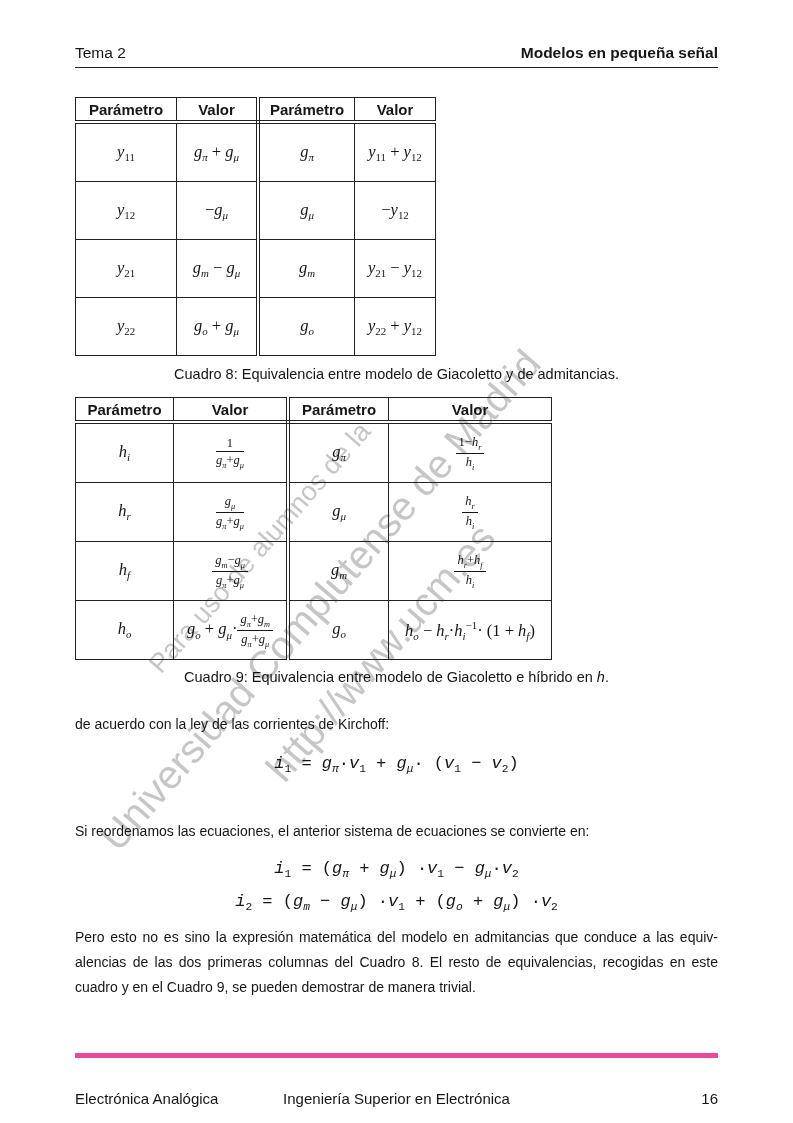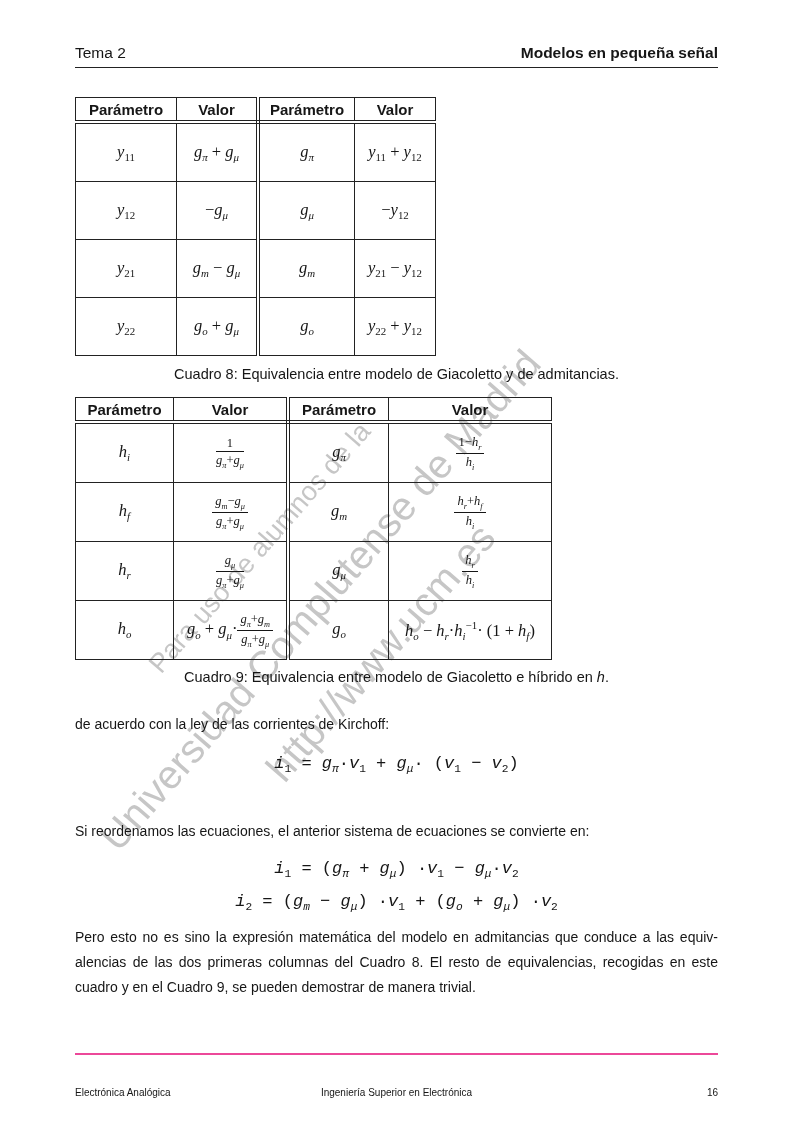--- a/index.html
+++ b/index.html
@@ -99,25 +99,25 @@
     text-align: center;
     font-family: Liberation Mono, monospace;
     font-size: 17px;
     line-height: 27px;
   }
   .eq1 { top: 750px; }
   .eq2 { top: 855px; }
   
   .pagefooter {
     top: 1053px;
-    border-top: 2px solid #ec4899;
+    border-top: 5px solid #ec4899;
     padding-top: 7px;
     display: flex;
     align-items: baseline;
-    font-size: 10px;
+    font-size: 15px;
   }
   .pagefooter .f-left  { flex: 1; text-align: left; }
   .pagefooter .f-center{ flex: 0 1 auto; text-align: right; margin-top: 25px; }
   .pagefooter .f-right { flex: 1; text-align: right; }
 </style>
 </head>
 <body>
 
 <div class="page">
 
@@ -184,30 +184,30 @@
         </tr>
       </thead>
       <tbody>
         <tr>
           <td><i>h</i><sub><i>i</i></sub></td>
           <td><span class="frac"><span class="num">1</span><span class="den"><i>g</i><sub><i>π</i></sub>+<i>g</i><sub><i>μ</i></sub></span></span></td>
           <td><i>g</i><sub><i>π</i></sub></td>
           <td><span class="frac"><span class="num">1−<i>h</i><sub><i>r</i></sub></span><span class="den"><i>h</i><sub><i>i</i></sub></span></span></td>
         </tr>
         <tr>
+          <td><i>h</i><sub><i>r</i></sub></td>
+          <td><span class="frac"><span class="num"><i>g</i><sub><i>μ</i></sub></span><span class="den"><i>g</i><sub><i>π</i></sub>+<i>g</i><sub><i>μ</i></sub></span></span></td>
+          <td><i>g</i><sub><i>μ</i></sub></td>
+          <td><span class="frac"><span class="num"><i>h</i><sub><i>r</i></sub></span><span class="den"><i>h</i><sub><i>i</i></sub></span></span></td>
+        </tr>
+        <tr>
           <td><i>h</i><sub><i>f</i></sub></td>
           <td><span class="frac"><span class="num"><i>g</i><sub><i>m</i></sub>−<i>g</i><sub><i>μ</i></sub></span><span class="den"><i>g</i><sub><i>π</i></sub>+<i>g</i><sub><i>μ</i></sub></span></span></td>
           <td><i>g</i><sub><i>m</i></sub></td>
           <td><span class="frac"><span class="num"><i>h</i><sub><i>r</i></sub>+<i>h</i><sub><i>f</i></sub></span><span class="den"><i>h</i><sub><i>i</i></sub></span></span></td>
-        </tr>
-        <tr>
-          <td><i>h</i><sub><i>r</i></sub></td>
-          <td><span class="frac"><span class="num"><i>g</i><sub><i>μ</i></sub></span><span class="den"><i>g</i><sub><i>π</i></sub>+<i>g</i><sub><i>μ</i></sub></span></span></td>
-          <td><i>g</i><sub><i>μ</i></sub></td>
-          <td><span class="frac"><span class="num"><i>h</i><sub><i>r</i></sub></span><span class="den"><i>h</i><sub><i>i</i></sub></span></span></td>
         </tr>
         <tr>
           <td><i>h</i><sub><i>o</i></sub></td>
           <td><i>g</i><sub><i>o</i></sub> + <i>g</i><sub><i>μ</i></sub>·<span class="frac"><span class="num"><i>g</i><sub><i>π</i></sub>+<i>g</i><sub><i>m</i></sub></span><span class="den"><i>g</i><sub><i>π</i></sub>+<i>g</i><sub><i>μ</i></sub></span></span></td>
           <td><i>g</i><sub><i>o</i></sub></td>
           <td><i>h</i><sub><i>o</i></sub> − <i>h</i><sub><i>r</i></sub>·<i>h</i><sub><i>i</i></sub><sup>−1</sup>· (1 + <i>h</i><sub><i>f</i></sub>)</td>
         </tr>
       </tbody>
     </table>
   </div>

